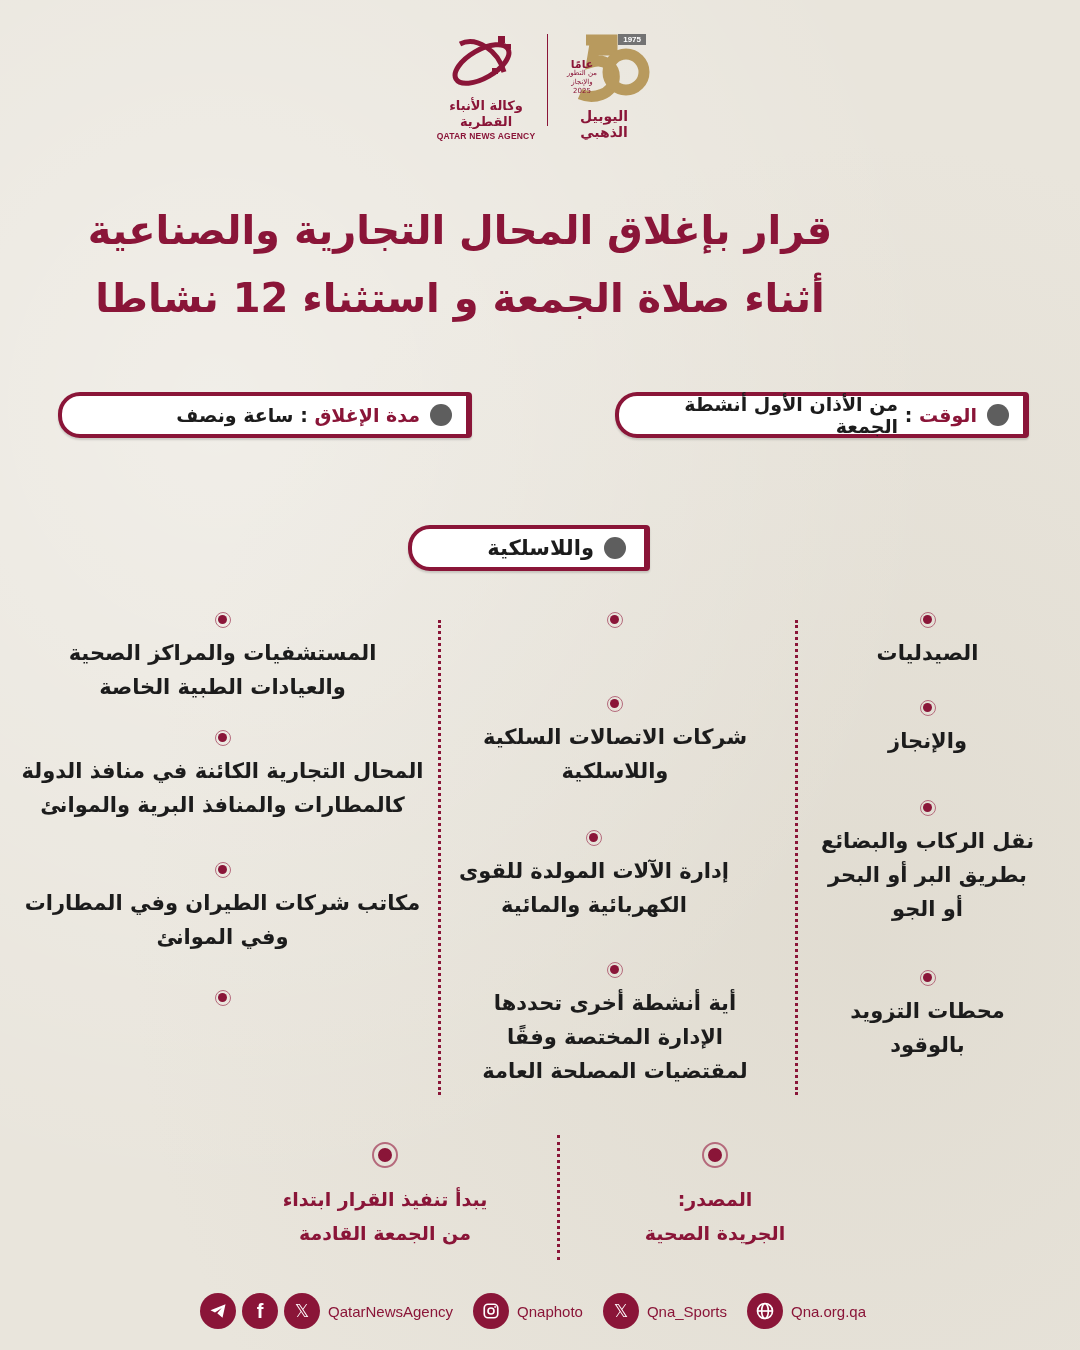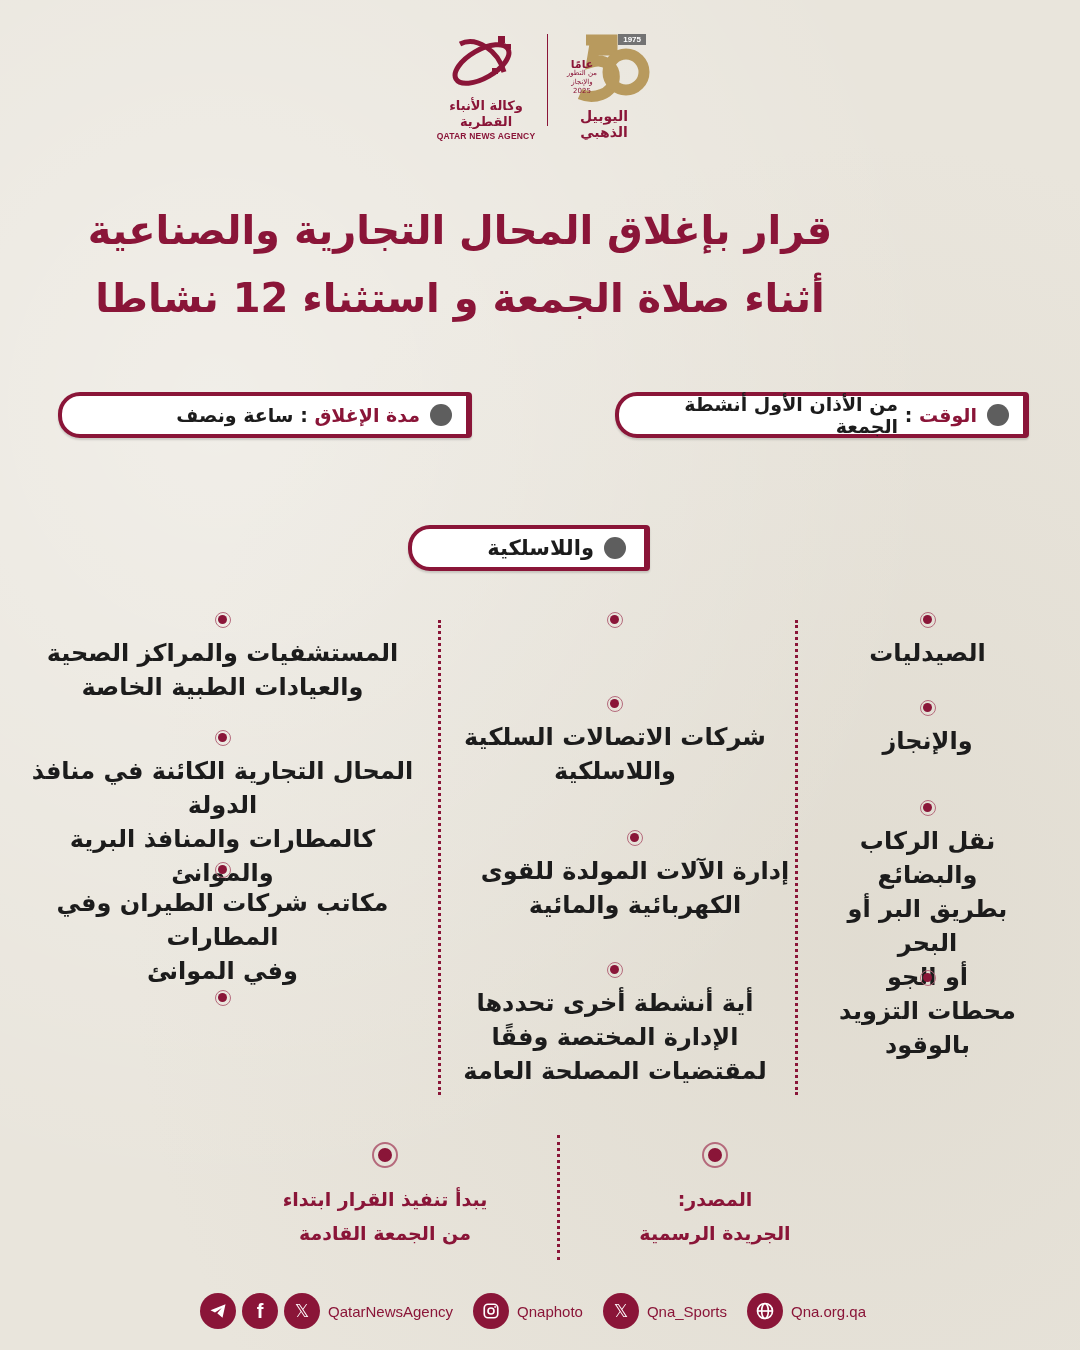--- a/index.html
+++ b/index.html
@@ -47,21 +47,21 @@
     box-shadow: 0 2px 2px rgba(0,0,0,0.15);
   }
   .dot-grey { width: 22px; height: 22px; border-radius: 50%; background: #5e5e5e; margin-left: 10px; flex: none; }
   .hl { color: #8a1538; }
   .box-time { top: 392px; left: 615px; width: 414px; }
   .box-duration { top: 392px; left: 58px; width: 414px; }
   .box-exceptions { top: 525px; left: 408px; width: 242px; justify-content: flex-start; font-size: 21px; padding-right: 18px; }
 
   
   .vline { width: 0; border-left: 3px dotted #8a1538; }
-  .item { position: absolute; text-align: center; font-weight: bold; font-size: 24px; line-height: 34px; color: #1c1c1c; }
+  .item { position: absolute; text-align: center; font-weight: bold; font-size: 21px; line-height: 34px; color: #1c1c1c; }
   .bullet {
     display: block; margin: 0 auto 8px auto;
     width: 16px; height: 16px; border-radius: 50%;
     border: 1.5px solid #b56a7c; position: relative;
   }
   .bullet::after { content: ""; position: absolute; left: 2px; top: 2px; width: 9px; height: 9px; border-radius: 50%; background: #8a1538; }
   .bullet-lg { width: 26px; height: 26px; border-width: 2px; margin-bottom: 14px; }
   .bullet-lg::after { left: 4px; top: 4px; width: 14px; height: 14px; }
   .footer-note { color: #8a1538; font-size: 19px; line-height: 34px; }
 
@@ -147,21 +147,21 @@
 </div>
 
 <div class="item" style="left:455px; width:320px; top:612px;">
   <span class="bullet"></span>
 </div>
 <div class="item" style="left:455px; width:320px; top:696px;">
   <span class="bullet"></span>
   <div style="white-space:pre-line">شركات الاتصالات السلكية
 واللاسلكية</div>
 </div>
-<div class="item" style="left:475px; width:320px; top:830px;">
+<div class="item" style="left:434px; width:320px; top:830px;">
   <span class="bullet"></span>
   <div style="white-space:pre-line">إدارة الآلات المولدة للقوى
 الكهربائية والمائية</div>
 </div>
 <div class="item" style="left:455px; width:320px; top:962px;">
   <span class="bullet"></span>
   <div style="white-space:pre-line">أية أنشطة أخرى تحددها
 الإدارة المختصة وفقًا
 لمقتضيات المصلحة العامة</div>
 </div>
@@ -182,21 +182,21 @@
 وفي الموانئ</div>
 </div>
 <div class="item" style="left:20px; width:405px; top:990px;">
   <span class="bullet"></span>
 </div>
 
 <div class="abs vline" style="left:557px; top:1135px; height:125px;"></div>
 <div class="item footer-note" style="left:600px; width:230px; top:1142px;">
   <span class="bullet bullet-lg"></span>
   <div>المصدر:</div>
-  <div>الجريدة الرسمية</div>
+  <div>الجريدة الصحية</div>
 </div>
 <div class="item footer-note" style="left:260px; width:250px; top:1142px;">
   <span class="bullet bullet-lg"></span>
   <div style="white-space:pre-line">يبدأ تنفيذ القرار ابتداء
 من الجمعة القادمة</div>
 </div>
 
 <div class="abs social">
   <span class="s-icon">
     <svg width="18" height="18" viewBox="0 0 24 24">

